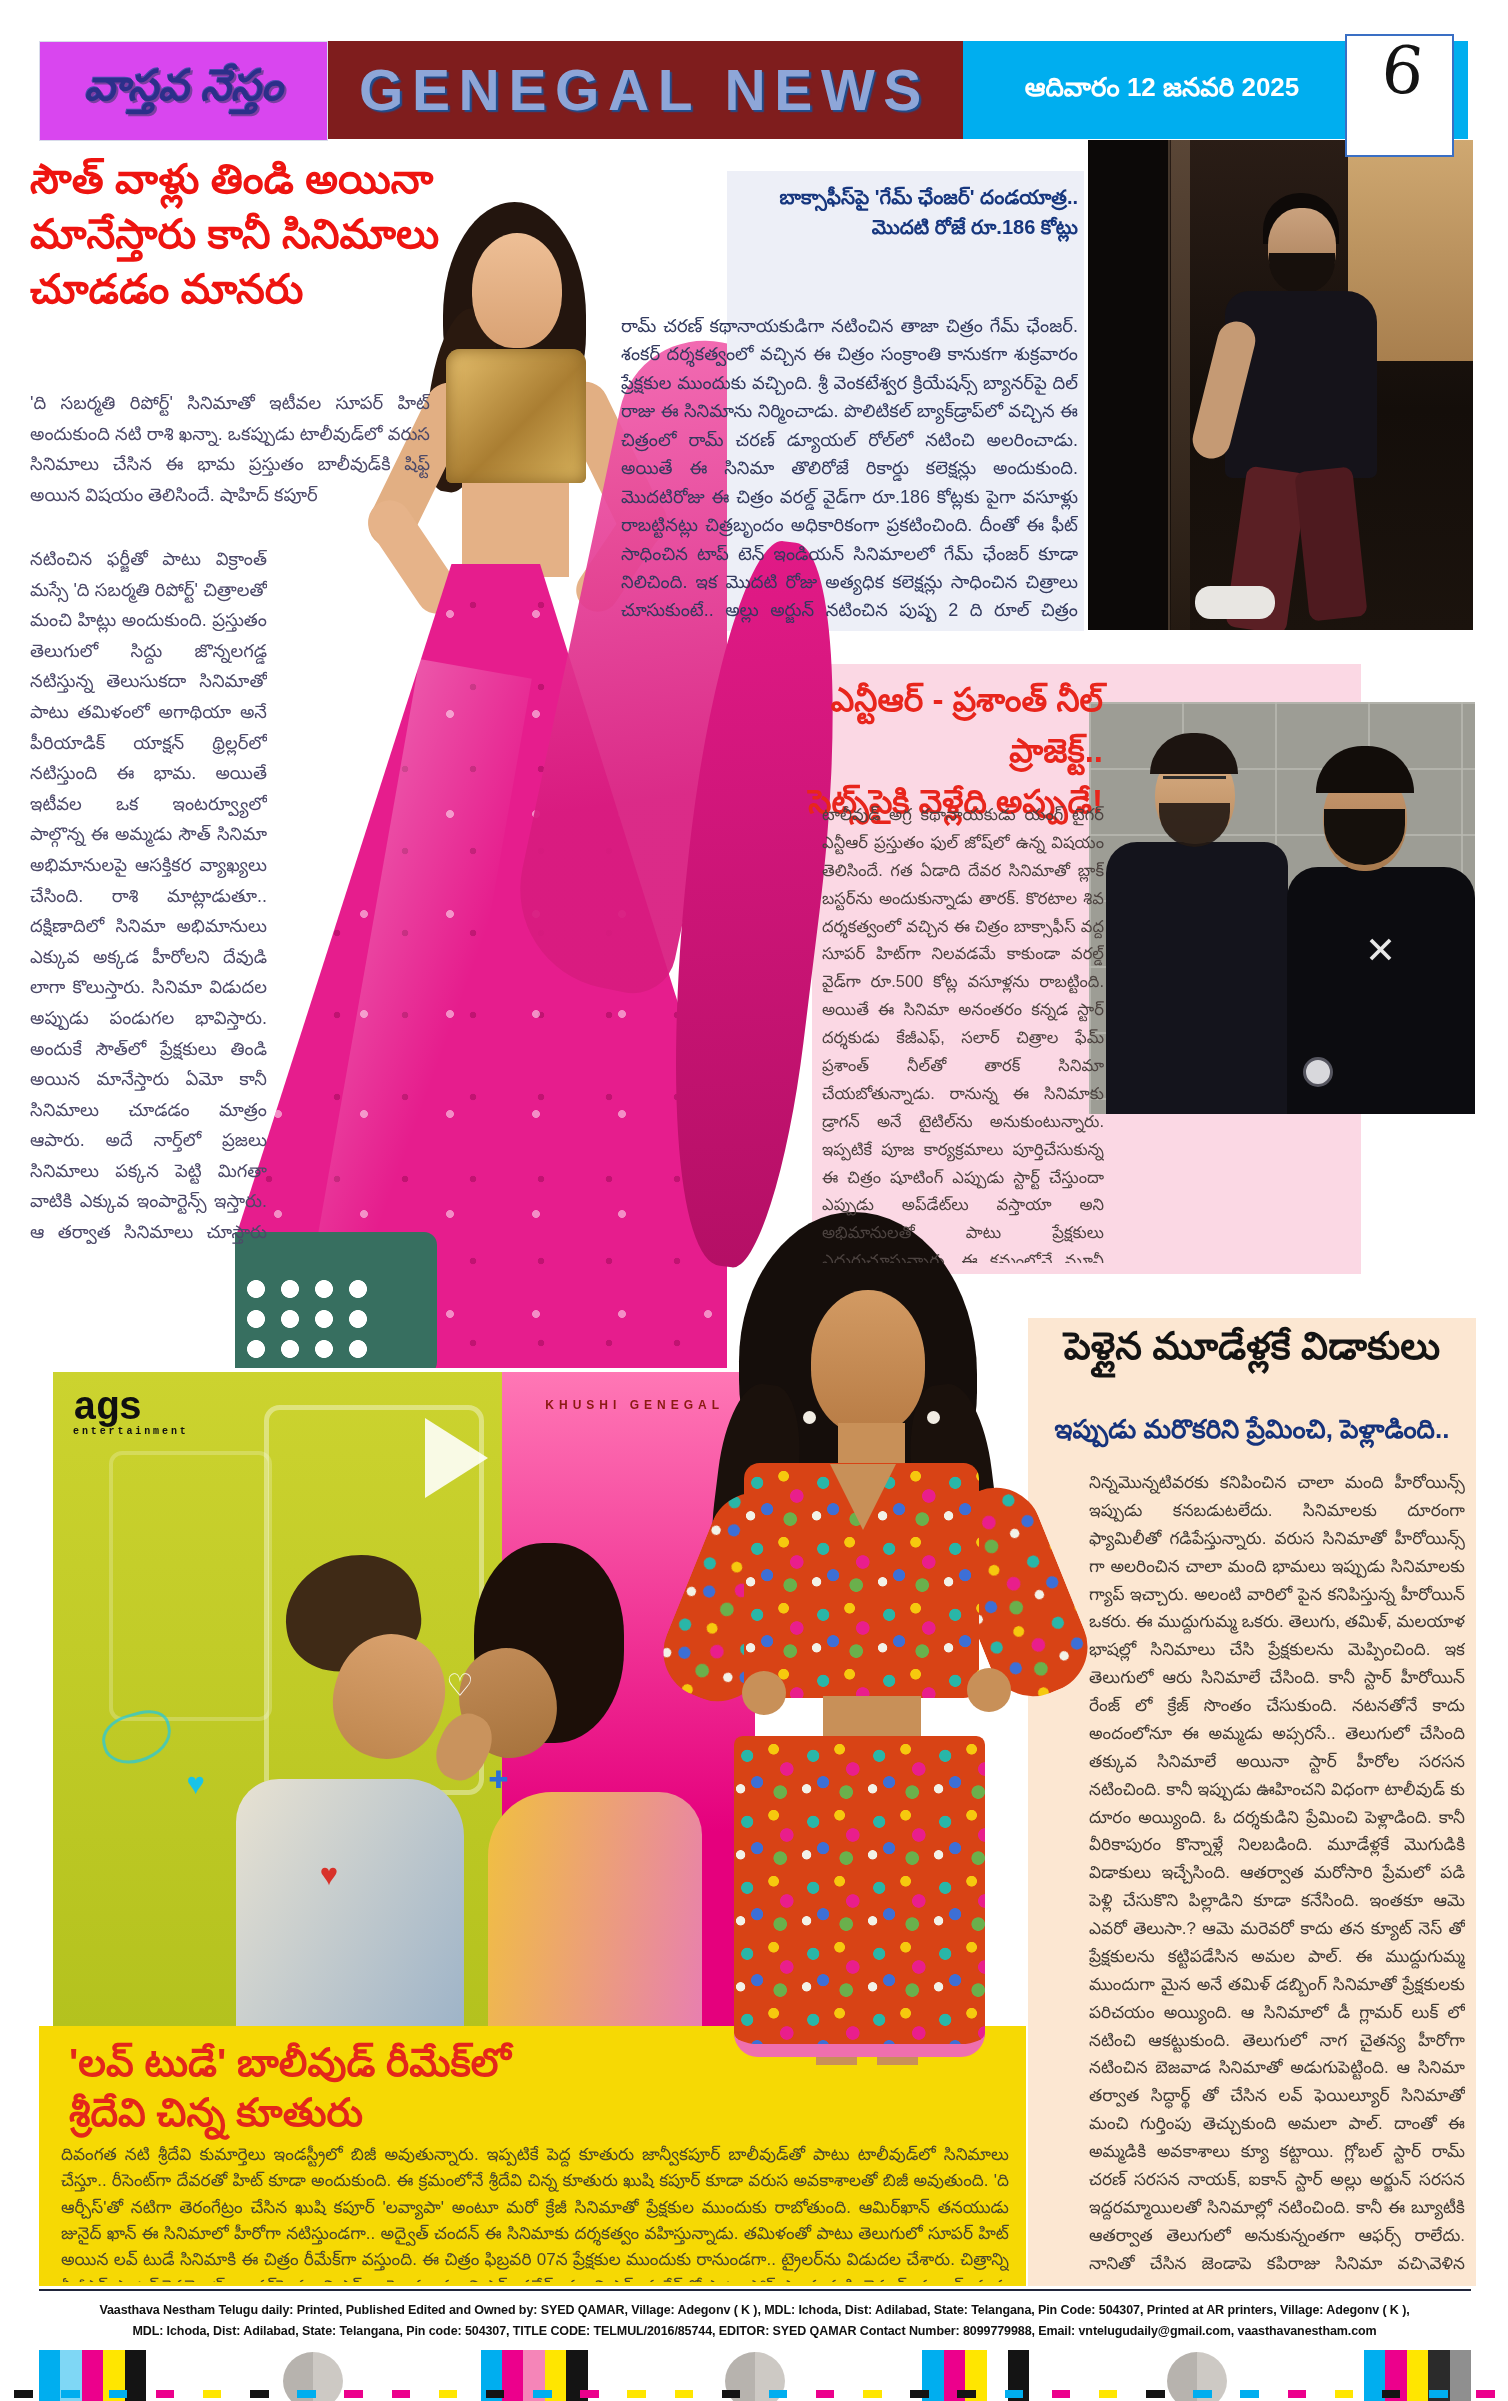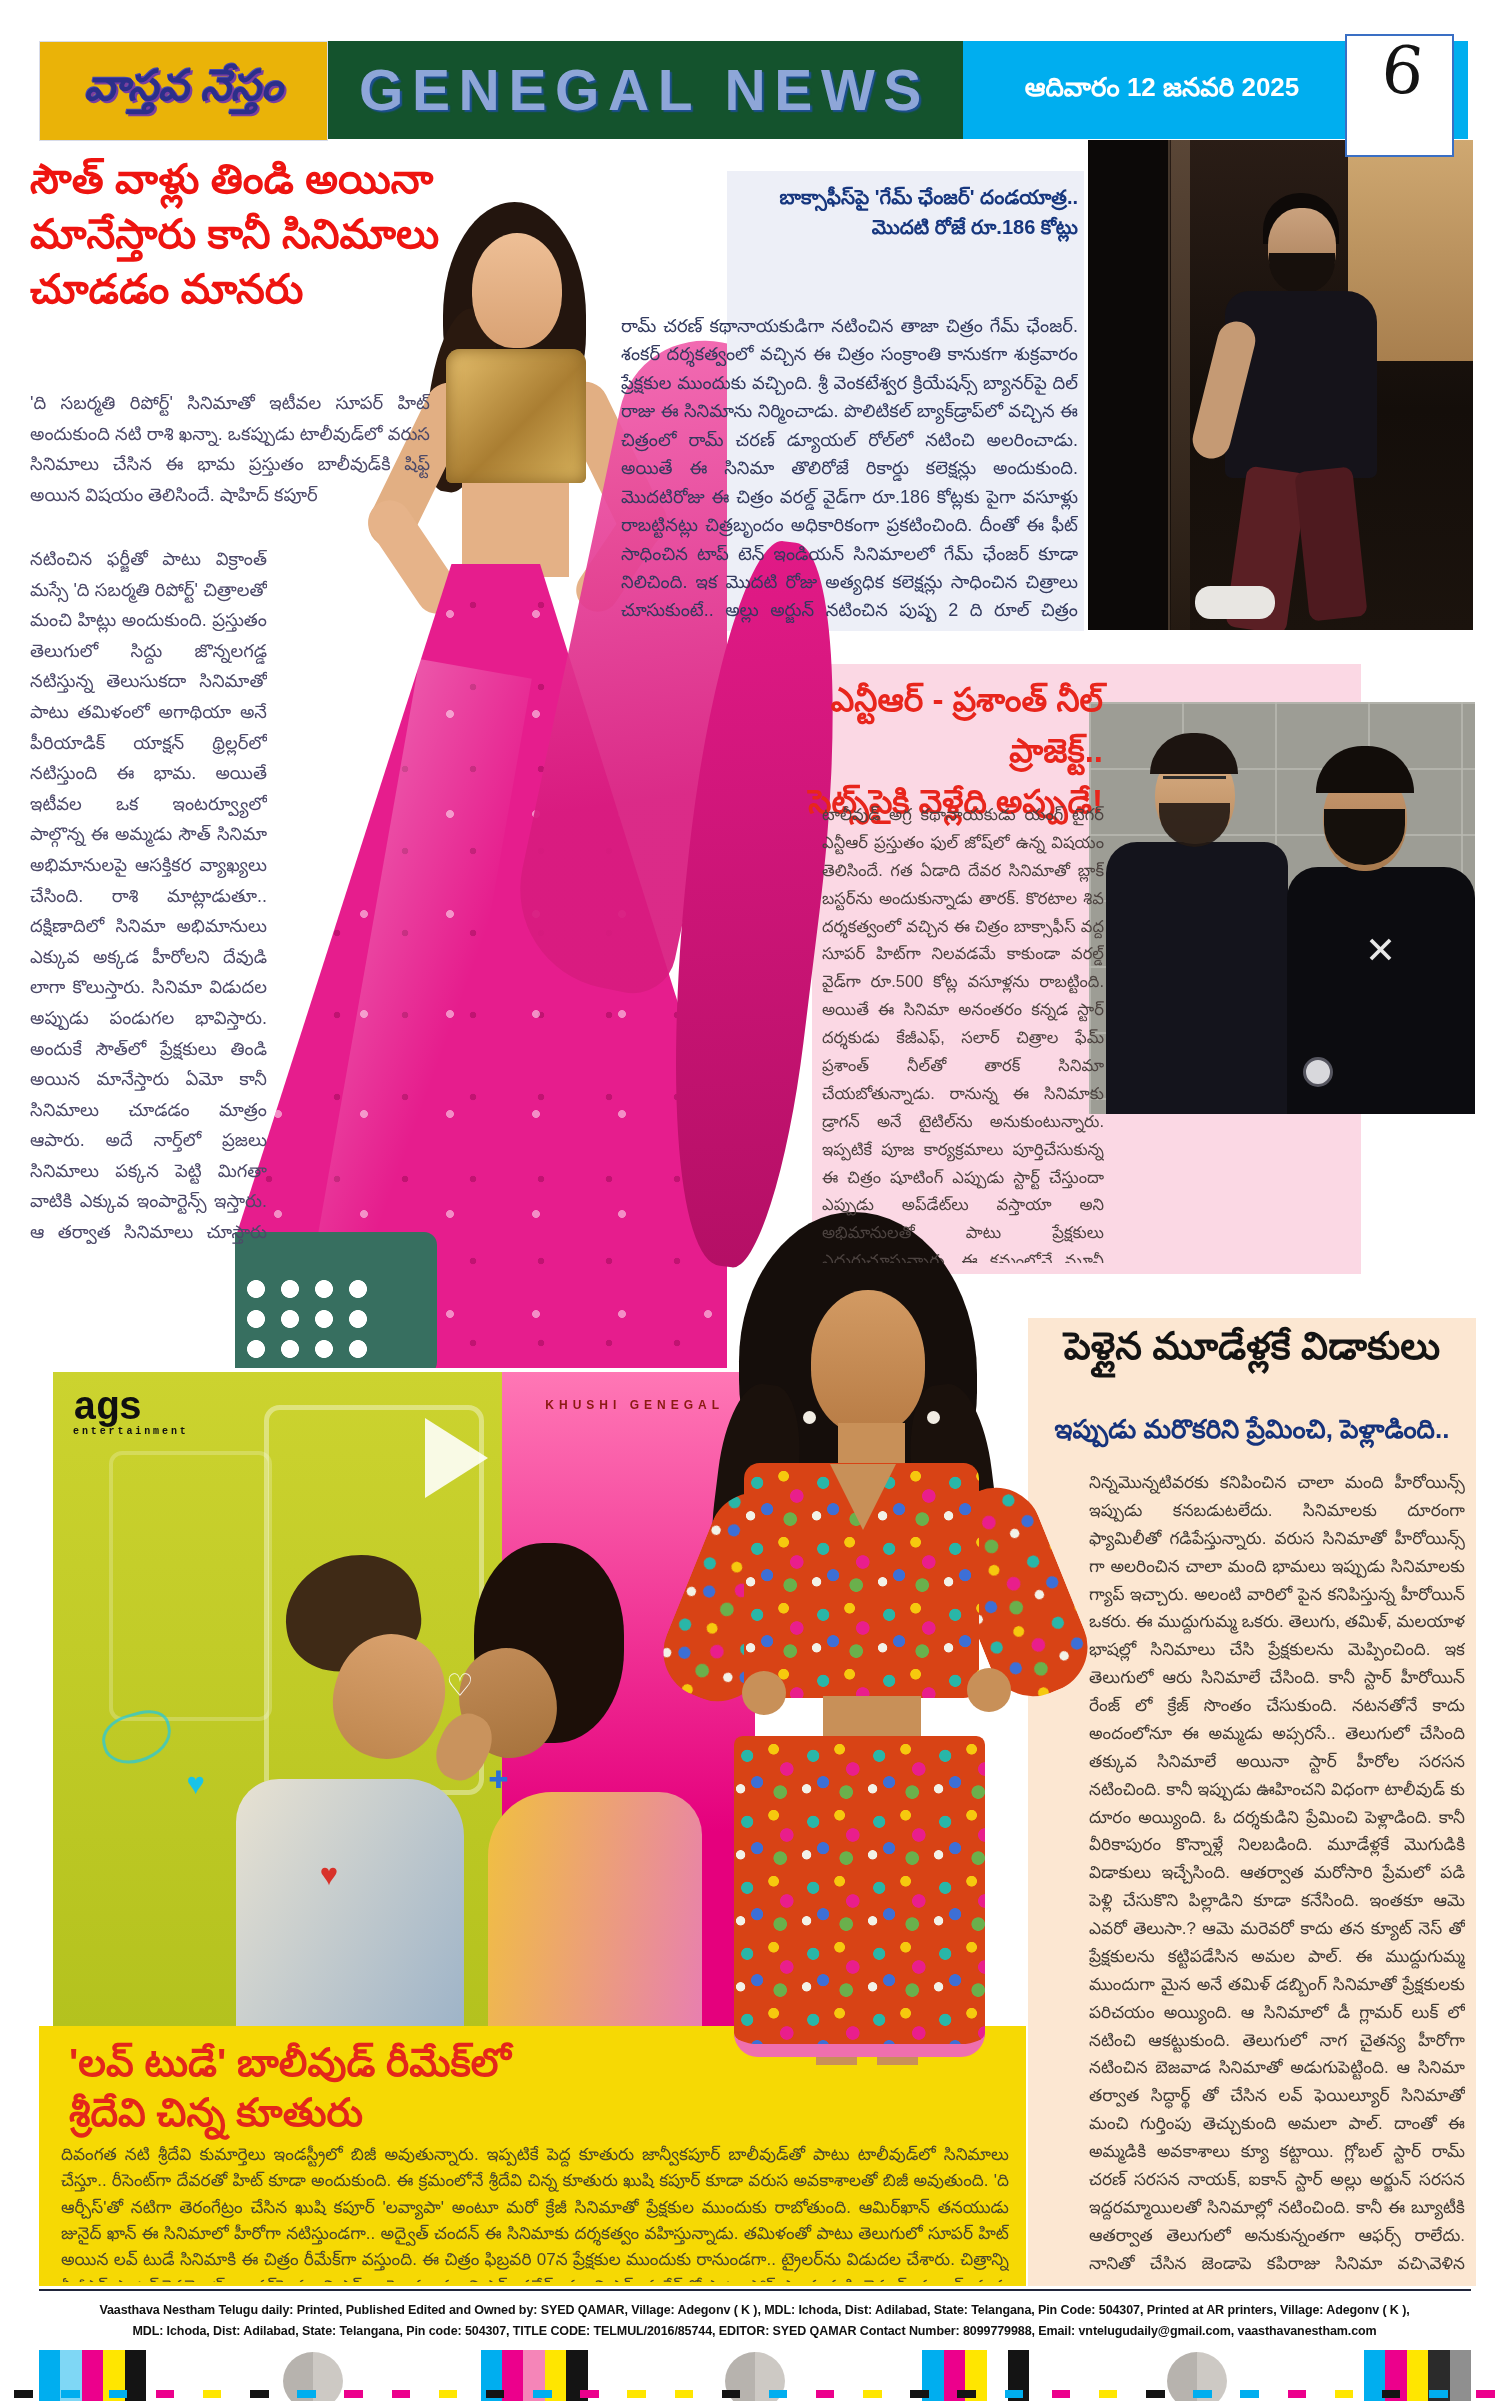--- a/index.html
+++ b/index.html
@@ -1,25 +1,25 @@
 <!DOCTYPE html>
 <html style="font-size:11.4px"><head>
 <meta charset="utf-8">
 <style>
   html,body{margin:0;padding:0;background:#e9e9e9;}
   .page{position:relative;width:1509px;height:2401px;background:#ffffff;overflow:hidden;
         font-family:"Liberation Sans","DejaVu Sans",sans-serif;}
   .abs{position:absolute;}
 
   
-  .masthead-box{left:39px;top:41px;width:287px;height:98px;background:#eab308;border:1.4px solid #d8dcea;
+  .masthead-box{left:39px;top:41px;width:287px;height:98px;background:#d946ef;border:1.4px solid #d8dcea;
                 display:flex;align-items:center;justify-content:center;z-index:6;}
   .masthead-text{font-size:43px;font-weight:bold;font-style:italic;color:#2c2f8a;
                  text-shadow:2.1px 2.1px 0 #7a3fa0, -0.7px -0.7px 0 #4d4db0;white-space:nowrap;}
-  .banner{left:326px;top:41px;width:637px;height:98px;background:#14532d;display:flex;
+  .banner{left:326px;top:41px;width:637px;height:98px;background:#7f1d1d;display:flex;
           align-items:center;justify-content:center;z-index:5;}
   .banner-text{font-size:57px;font-weight:bold;letter-spacing:8.6px;color:#8ea6d8;
                text-shadow:2.1px 2.1px 1.4px #1d4f92;}
   .datebar{left:963px;top:41px;width:505px;height:98px;background:#00aeef;display:flex;
            align-items:center;justify-content:center;z-index:5;}
   .date-text{font-size:26px;font-weight:bold;color:#ffffff;padding-right:107px;}
   .pagenum-box{left:1345px;top:34px;width:105px;height:119px;background:#fff;border:2.1px solid #3a6fc4;
                z-index:7;display:flex;justify-content:center;}
   .pagenum{font-family:"DejaVu Serif",serif;font-size:66px;color:#141414;transform:rotate(6deg);line-height:1.05;}
 

